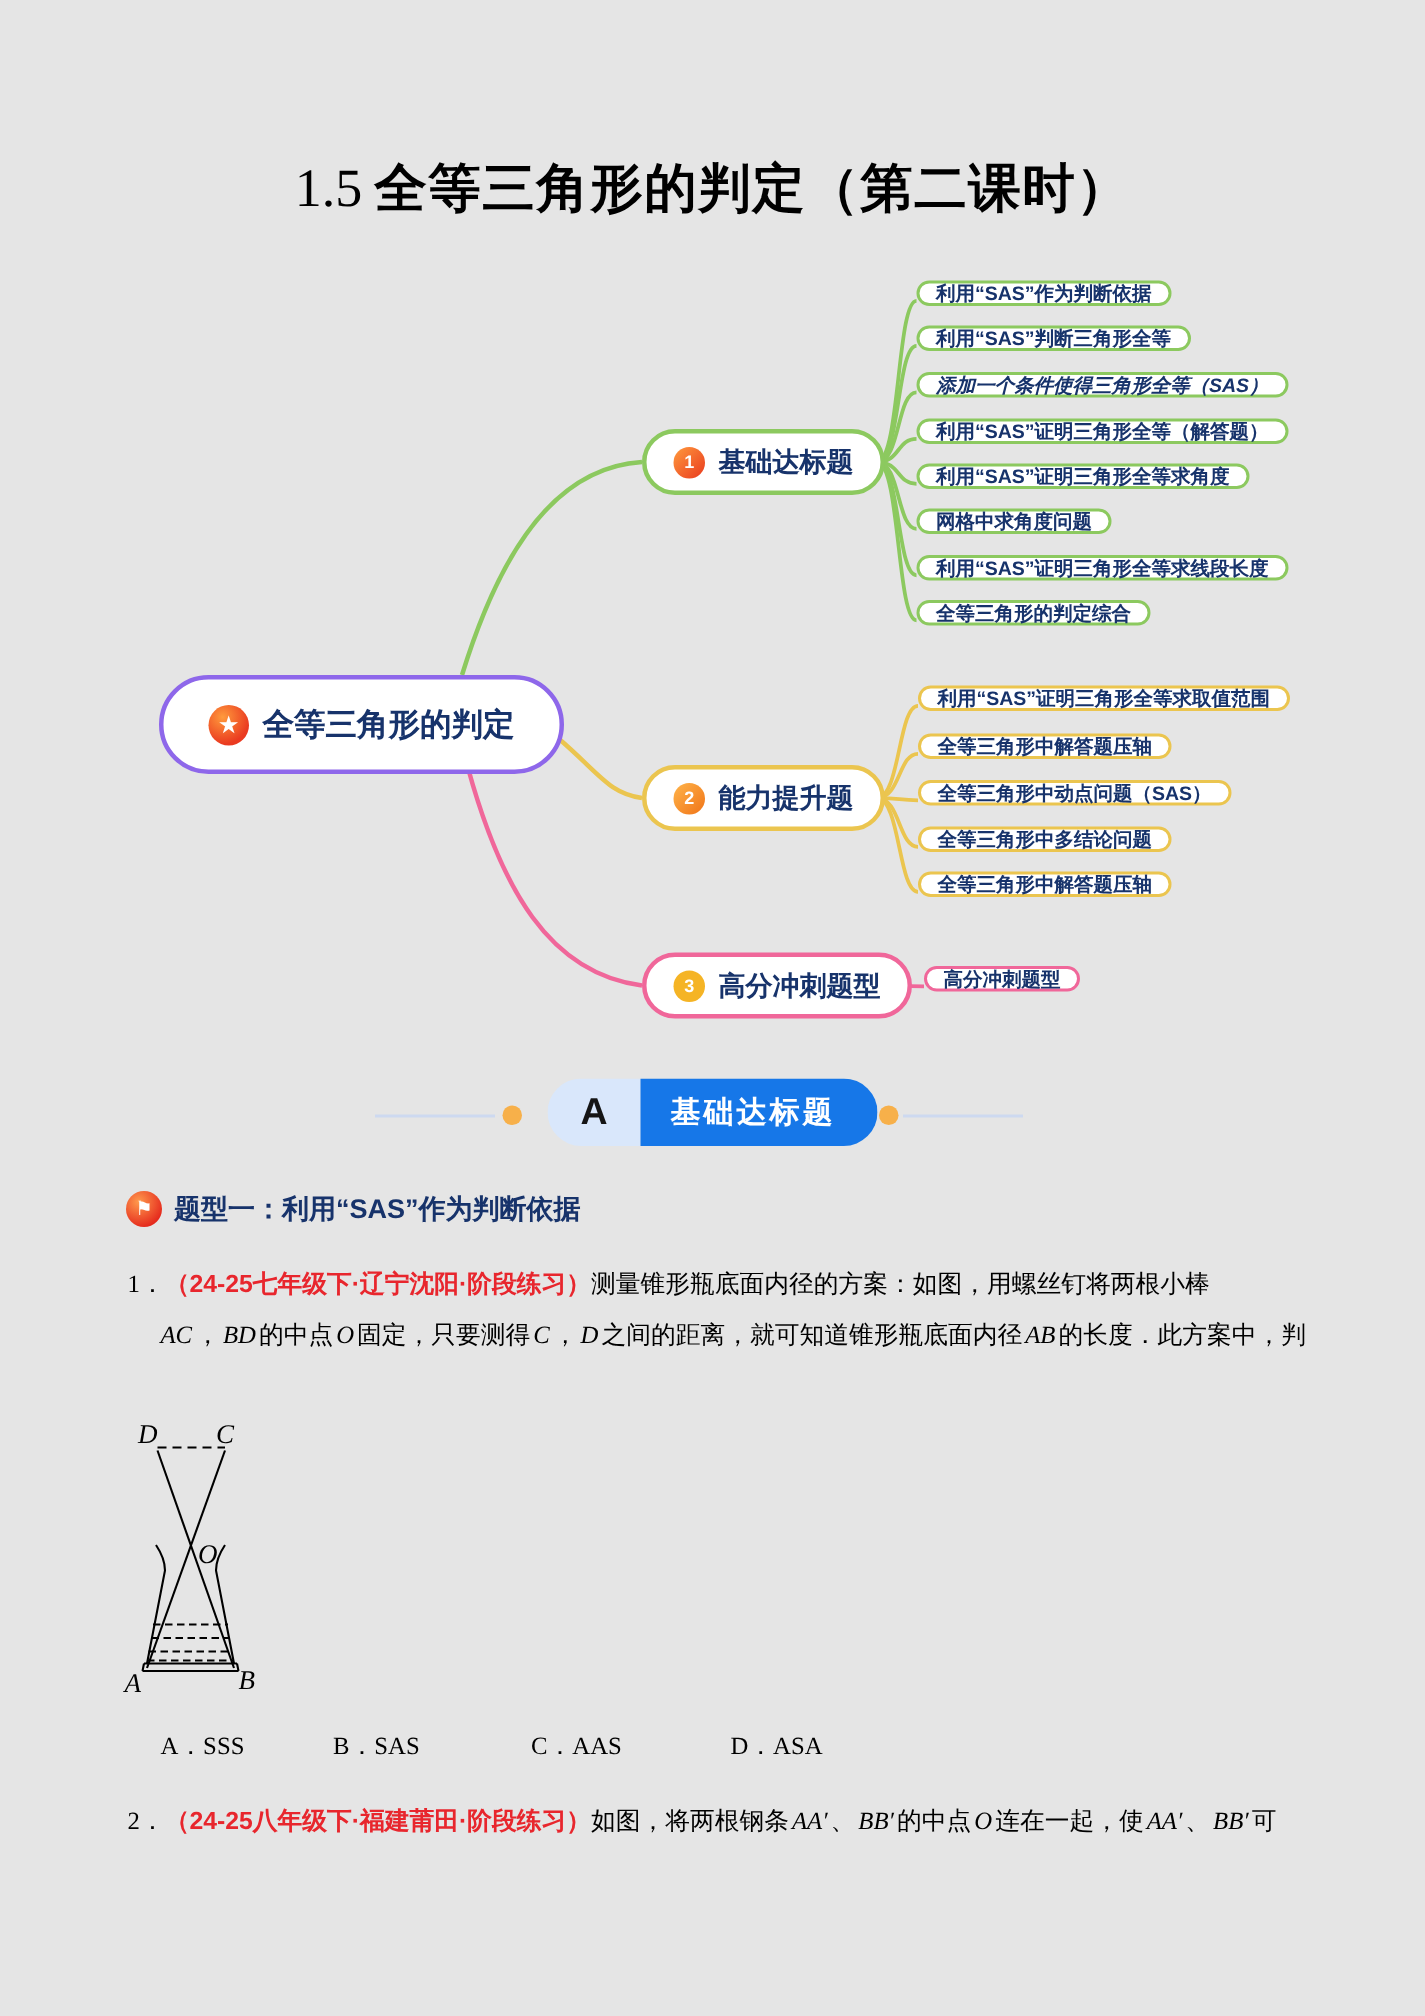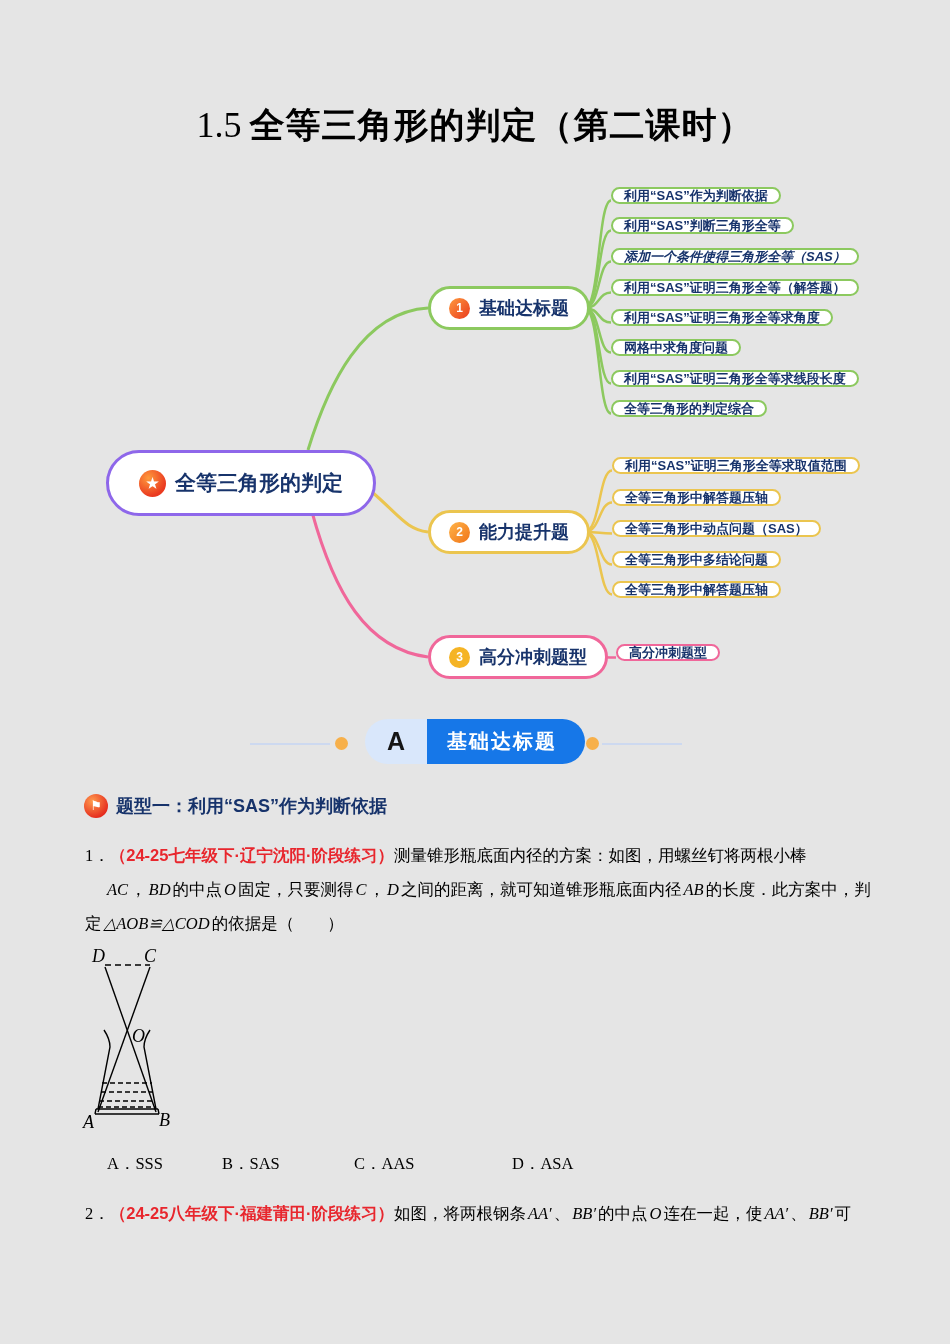--- a/index.html
+++ b/index.html
@@ -66,21 +66,21 @@
 
   
   .tline{position:absolute;left:85px;font-size:16.5px;white-space:nowrap;}
   .q1l1{top:845px;} .q1l2{top:879px;margin-left:20px;} .q1l3{top:913px;} .q2l1{top:1203px;}
   .seg-n{font-family:"Liberation Serif",serif;}
   .seg-red{font-family:Liberation Sans, sans-serif;color:#E8262D;font-weight:700;}
   .seg-m{font-family:"Liberation Serif",serif;font-style:italic;padding:0 2px;}
 
   
   .opt{position:absolute;top:1153px;font-size:16.5px;font-family:"Liberation Serif",serif;white-space:nowrap;}
-  .optA{left:107px;} .optB{left:222px;} .optC{left:354px;} .optD{left:487px;margin-left:25px;}
+  .optA{left:107px;} .optB{left:222px;} .optC{left:354px;} .optD{left:487px;}
 
   
   .fig1{position:absolute;left:72px;top:942px;}
   .fig1 text{font-family:"Liberation Serif",serif;font-style:italic;font-size:18px;fill:#000;}
 </style>
 </head>
 <body>
 
 <div class="page">
 
@@ -167,21 +167,20 @@
     <div class="badge-line bl-right"></div>
   </div>
 
   <div class="topic">
     <span class="flag-icon">⚑</span>
     <span class="topic-title">题型一：利用“SAS”作为判断依据</span>
   </div>
 
   <div class="tline q1l1"><span class="seg-n">1．</span><span class="seg-red">（24-25七年级下·辽宁沈阳·阶段练习）</span><span class="seg-n">测量锥形瓶底面内径的方案：如图，用螺丝钉将两根小棒</span></div>
   <div class="tline q1l2"><span class="seg-m">AC</span><span class="seg-n">，</span><span class="seg-m">BD</span><span class="seg-n">的中点</span><span class="seg-m">O</span><span class="seg-n">固定，只要测得</span><span class="seg-m">C</span><span class="seg-n">，</span><span class="seg-m">D</span><span class="seg-n">之间的距离，就可知道锥形瓶底面内径</span><span class="seg-m">AB</span><span class="seg-n">的长度．此方案中，判</span></div>
-  <div class="tline q1l3"><span class="seg-n">定</span><span class="seg-m">△AOB≌△COD</span><span class="seg-n">的依据是（　　）</span></div>
 
   <svg class="fig1" width="150" height="200" viewBox="0 0 150 200">
     <g fill="none" stroke="#000" stroke-width="1.4">
       <path d="M 33,23 L 78,23" stroke-dasharray="6,4"></path>
       <path d="M 33,25 L 84,170"></path>
       <path d="M 78,25 L 26,170"></path>
       <path d="M 32,88 C 36,94 38,99 38,105 L 26,167"></path>
       <path d="M 78,88 C 74,94 72,99 72,105 L 84,167"></path>
       <path d="M 24,167 L 86,167"></path>
       <path d="M 23,172 L 87,172"></path>

